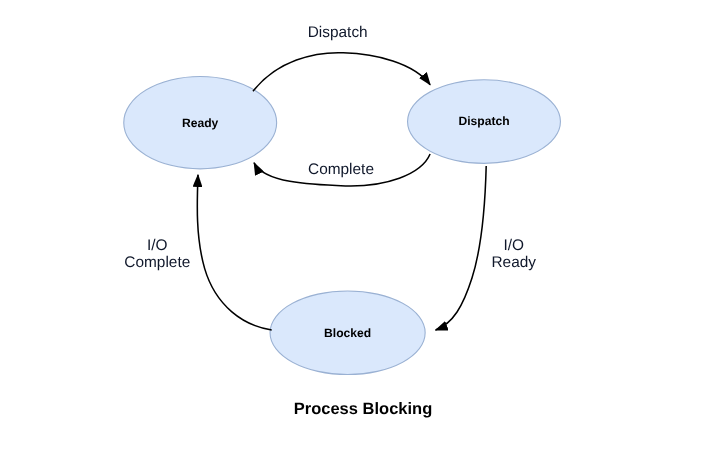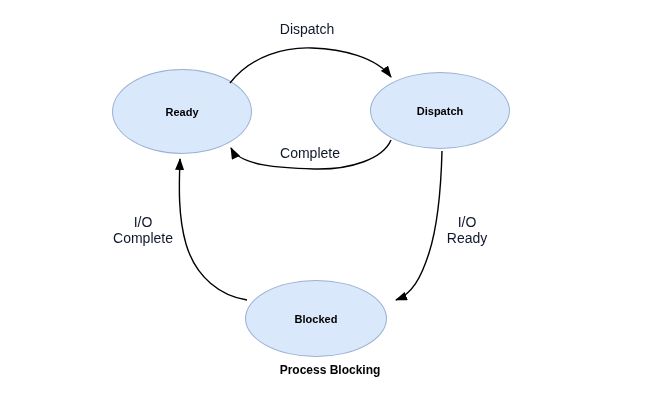--- a/index.html
+++ b/index.html
@@ -28,21 +28,21 @@
     border-radius: 50%;
     background: #dae8fc;
     border: 1.5px solid #9ab1d3;
     display: flex;
     align-items: center;
     justify-content: center;
     box-sizing: border-box;
   }
   .state-ready   { left: 112px; top: 69px;  width: 140px; height: 85px; }
   .state-running { left: 370px; top: 72px;  width: 140px; height: 77px; }
-  .state-blocked { left: 245px; top: 280px; width: 142px; height: 77px; }
+  .state-blocked { left: 245px; top: 264px; width: 142px; height: 77px; }
   .state-label {
     font-size: 11px;
     font-weight: 700;
     color: #000000;
   }
   .edge-label {
     position: absolute;
     font-size: 14px;
     font-weight: 400;
     color: #0f172a;
@@ -52,21 +52,21 @@
   .lbl-dispatch    { left: 257px; top: 21px;  width: 100px; }
   .lbl-preempt     { left: 260px; top: 145px; width: 100px; }
   .lbl-io-complete { left: 93px;  top: 214px; width: 100px; }
   .lbl-io-wait     { left: 417px; top: 214px; width: 100px; }
   .caption {
     position: absolute;
     left: 230px;
     top: 363px;
     width: 200px;
     text-align: center;
-    font-size: 12px;
+    font-size: 15px;
     font-weight: 700;
     color: #000000;
   }
 </style>
 </head>
 <body>
 
 <div class="canvas">
 
   <div class="state state-ready">

